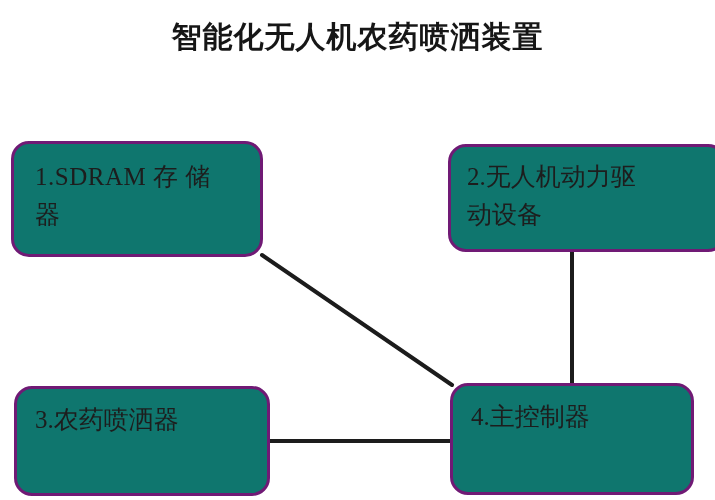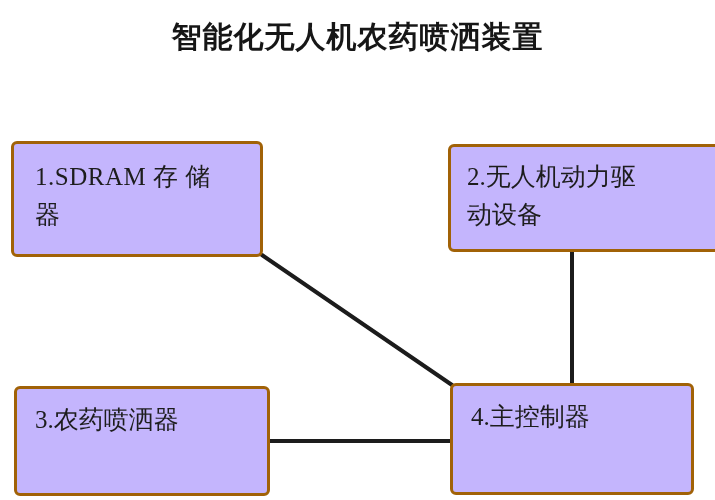--- a/index.html
+++ b/index.html
@@ -44,23 +44,23 @@
     left: 0;
     top: 0;
     width: 715px;
     height: 500px;
     pointer-events: none;
   }
 
   .node {
     position: absolute;
     box-sizing: border-box;
-    background: #c4b5fd;
-    border: 3px solid #a16207;
-    border-radius: 6px;
+    background: #0f766e;
+    border: 3px solid #701a75;
+    border-radius: 18px;
   }
 
   .node-label {
     position: absolute;
     left: 20px;
     top: 16px;
     right: 8px;
     font-family: "Liberation Serif", "DejaVu Serif", serif;
     font-size: 25px;
     line-height: 38px;

